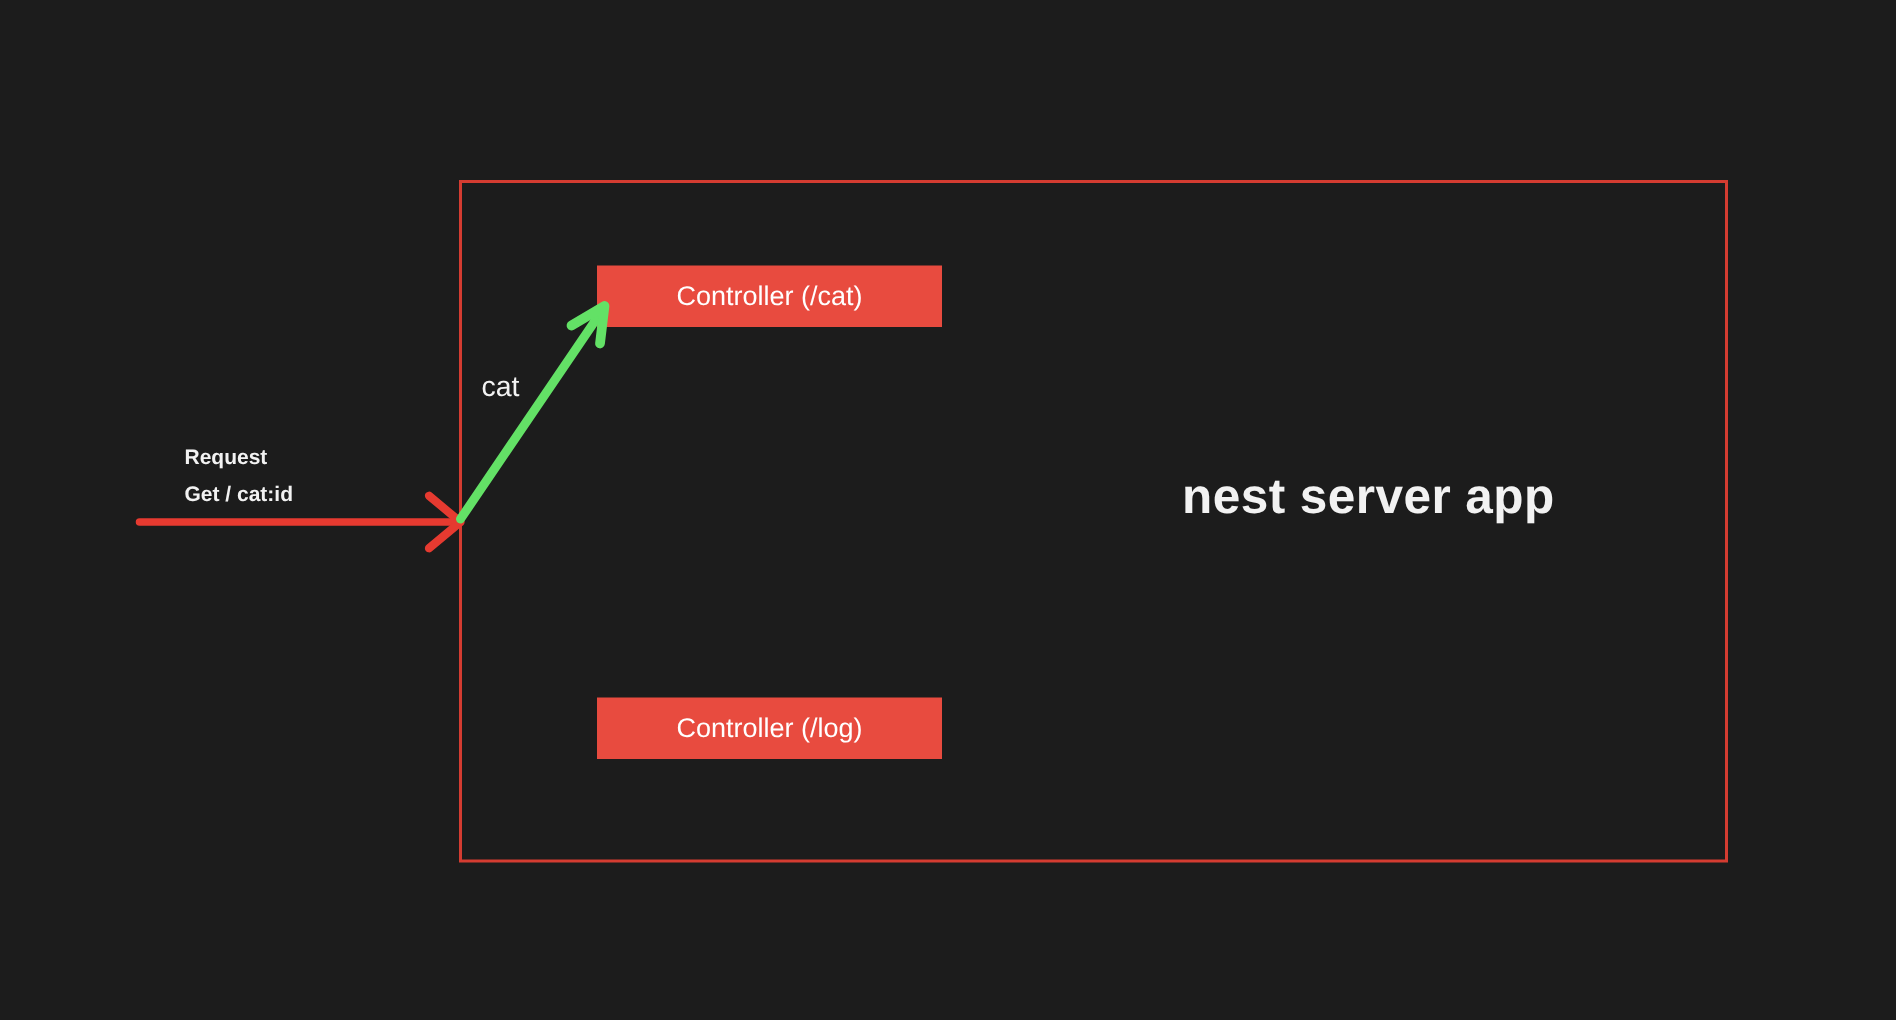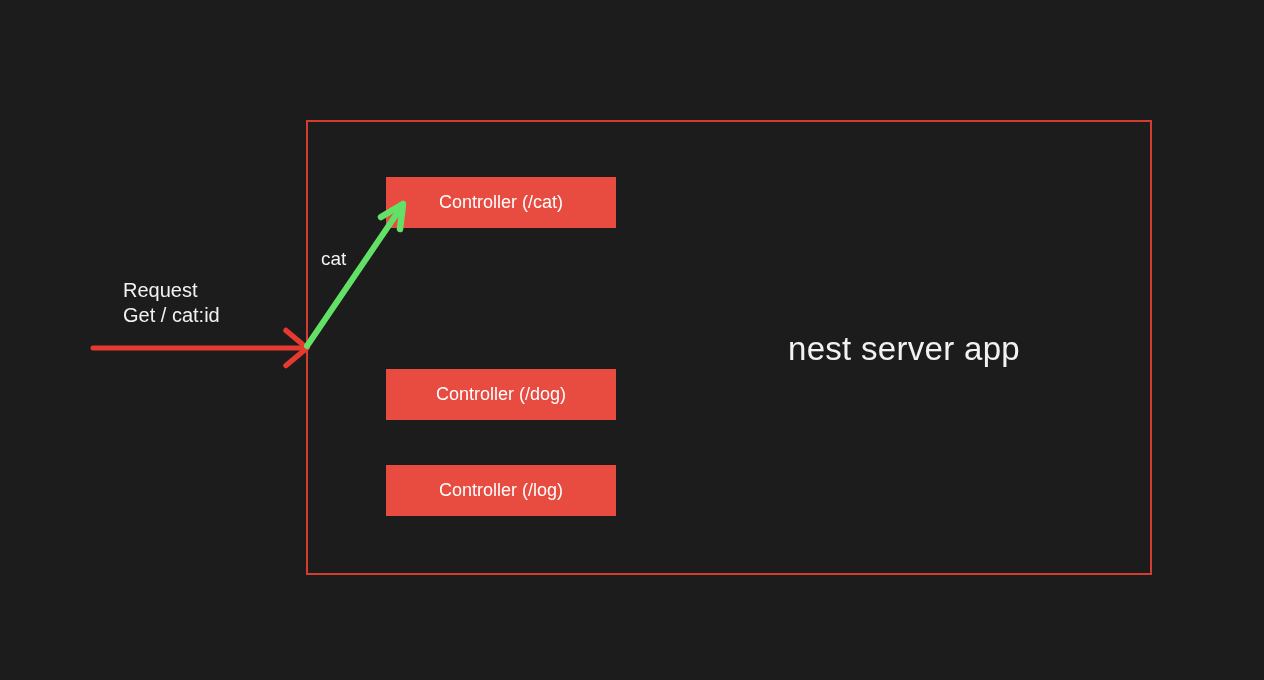--- a/index.html
+++ b/index.html
@@ -24,50 +24,51 @@
   }
   .app-box {
     position: absolute;
     left: 306px; top: 120px;
     width: 846px; height: 455px;
     border: 2px solid var(--outline);
     background: transparent;
   }
   .app-title {
     position: absolute;
-    left: 788px; top: 330px;
+    left: 788px; top: 312px;
     font-size: 33px;
-    font-weight: 400;
+    font-weight: 700;
     color: var(--text);
     letter-spacing: 0.3px;
     white-space: nowrap;
   }
   .controller {
     position: absolute;
-    left: 386px;
-    width: 230px; height: 51px;
+    left: 398px;
+    width: 230px; height: 41px;
     background: var(--box-fill);
     color: #ffffff;
     font-size: 18px;
     display: flex;
     align-items: center;
     justify-content: center;
     white-space: nowrap;
   }
   .controller.c0 { top: 177px; }
   .controller.c1 { top: 273px; }
   .controller.c2 { top: 369px; }
   .controller.c3 { top: 465px; text-align: center; }
   .request-label {
     position: absolute;
-    left: 123px; top: 278px;
-    font-size: 20px;
+    left: 123px; top: 292px;
+    font-size: 14px;
     line-height: 25px;
     color: var(--text);
     white-space: nowrap;
+    font-weight: bold;
   }
   .route-label {
     position: absolute;
     left: 321px; top: 248px;
     font-size: 19px;
     color: var(--text);
     white-space: nowrap;
   }
   svg.arrows {
     position: absolute;
@@ -91,21 +92,20 @@
 </head>
 <body>
 
 <div class="canvas">
 
   <div class="app-box"></div>
 
   <div class="app-title">nest server app</div>
 
   <div class="controller c0">Controller (/cat)</div>
-  <div class="controller c2">Controller (/dog)</div>
   <div class="controller c3">Controller (/log)</div>
 
   <div class="request-label">
     <div>Request</div>
     <div>Get / cat:id</div>
   </div>
 
   <div class="route-label">cat</div>
 
   <svg class="arrows" viewBox="0 0 1264 680">

